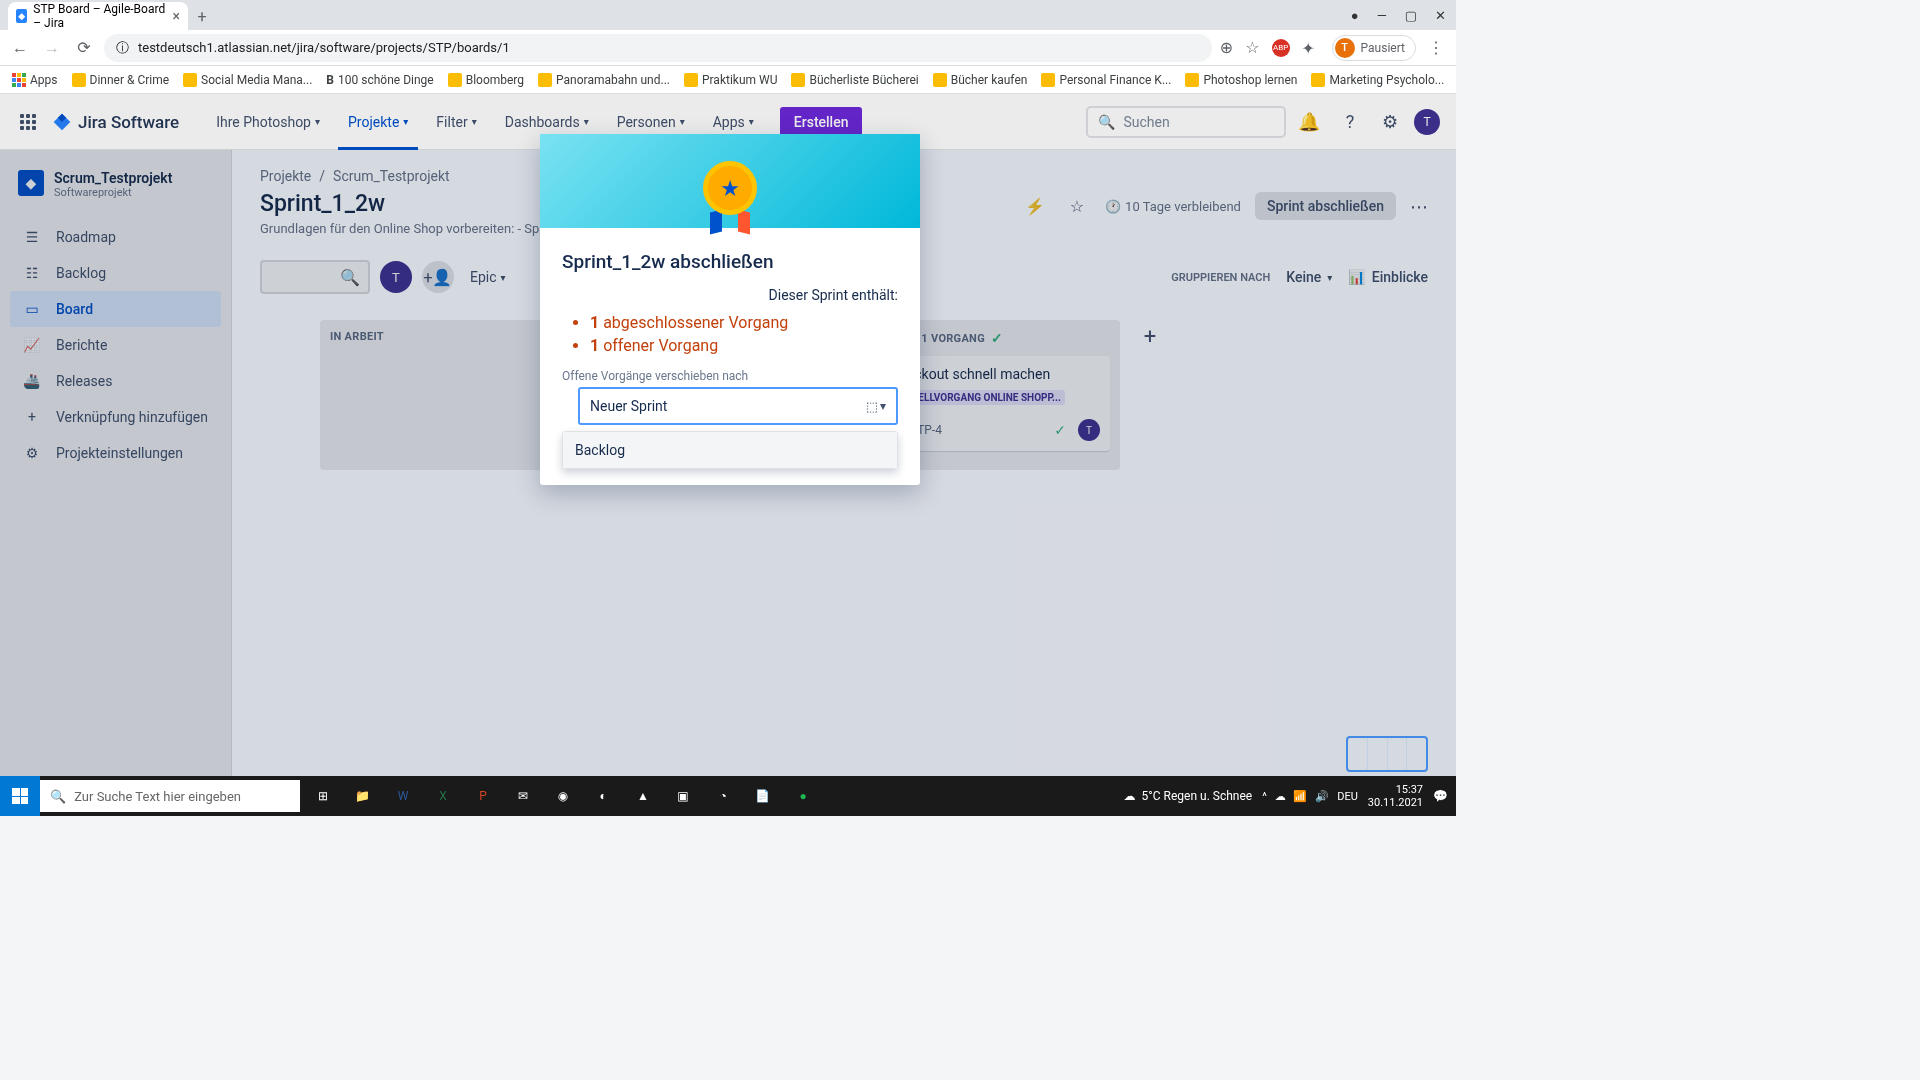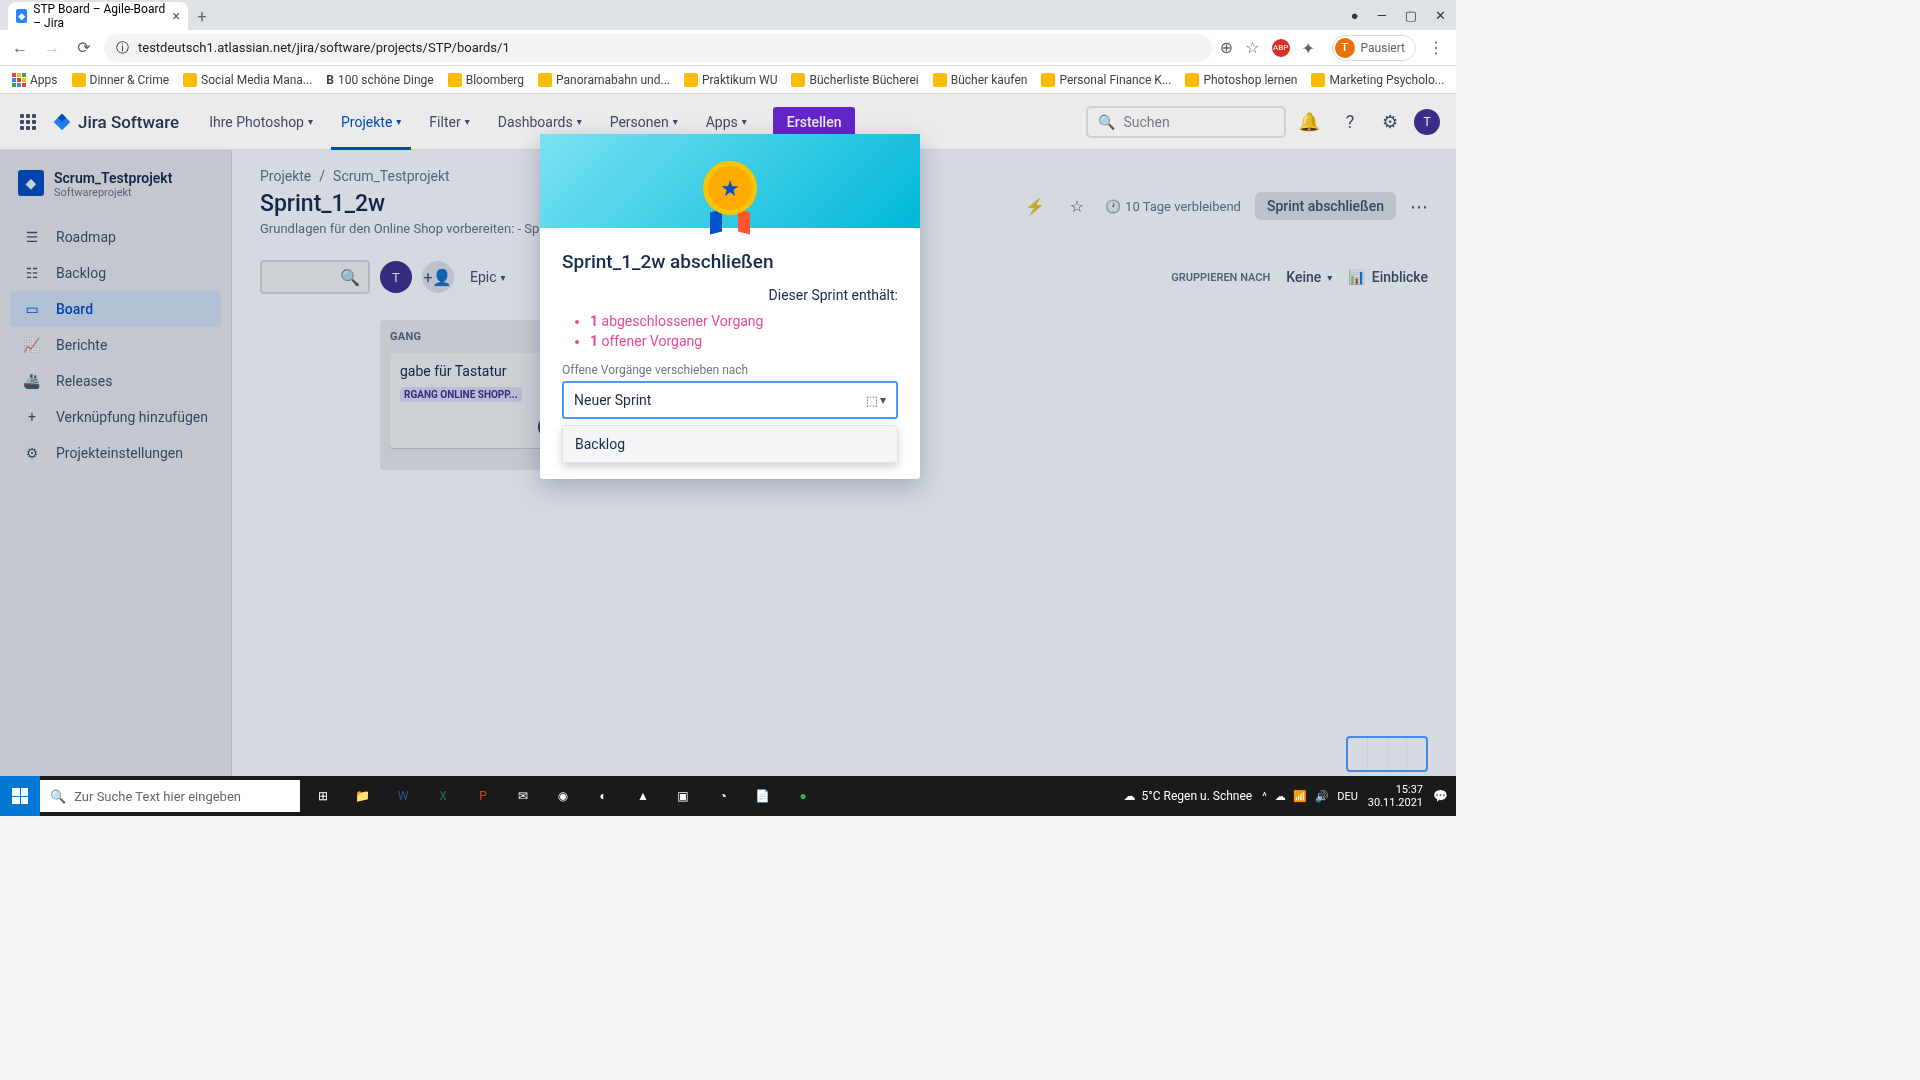--- a/index.html
+++ b/index.html
@@ -26,21 +26,21 @@
 
 .bookmarks { background:#fff; height:28px; display:flex; align-items:center; padding:0 12px; gap:14px; border-bottom:1px solid #dadce0; font-size:12px; color:#3c4043;}
 .bm{display:flex;align-items:center;gap:4px;white-space:nowrap;}
 .bm-icon{width:14px;height:14px;background:#fbbc04;border-radius:2px;}
 .bm-right{margin-left:auto;display:flex;gap:14px;}
 
 
 .jira-nav { height:56px; background:#fff; border-bottom:1px solid #dfe1e6; display:flex; align-items:center; padding:0 16px; gap:8px; position:relative; z-index:5;}
 .app-switch{width:24px;height:24px;display:grid;grid-template-columns:repeat(3,4px);grid-template-rows:repeat(3,4px);gap:2px;place-content:center;}
 .app-switch span{background:#42526e;border-radius:1px;}
-.logo{display:flex;align-items:center;gap:6px;font-size:17px;font-weight:500;color:#253858;margin-left:4px;margin-right:12px;}
+.logo{display:flex;align-items:center;gap:6px;font-size:17px;font-weight:500;color:#253858;margin-left:4px;margin-right:19px;}
 .logo-mark{width:20px;height:20px;}
 .nav-item{padding:0 10px;height:56px;display:flex;align-items:center;gap:4px;font-size:14px;color:#42526e;cursor:pointer;}
 .nav-item.active{color:#0052cc;box-shadow:inset 0 -3px 0 #0052cc;}
 .chev{font-size:10px;}
 .create-btn{background:#6d28d9;color:#fff;border:none;padding:7px 14px;border-radius:3px;font-size:14px;font-weight:500;margin-left:8px;}
 .nav-right{margin-left:auto;display:flex;align-items:center;gap:8px;}
 .search-box{width:200px;height:32px;background:#fff;border:2px solid #dfe1e6;border-radius:5px;display:flex;align-items:center;padding:0 10px;gap:8px;color:#7a869a;font-size:14px;}
 .nav-icon{width:32px;height:32px;display:flex;align-items:center;justify-content:center;color:#42526e;font-size:18px;border-radius:50%;}
 .user-av{width:26px;height:26px;border-radius:50%;background:#403294;color:#fff;display:flex;align-items:center;justify-content:center;font-size:12px;}
 
@@ -97,24 +97,24 @@
 .modal-hero{height:94px;background:linear-gradient(135deg,#79e2f2 0%,#00b8d9 100%);display:flex;align-items:center;justify-content:center;position:relative;overflow:visible;}
 .medal{width:64px;height:64px;position:relative;top:12px;}
 .medal-circle{width:54px;height:54px;border-radius:50%;background:#ffab00;border:5px solid #ffc400;display:flex;align-items:center;justify-content:center;position:relative;z-index:2;margin:0 auto;}
 .medal-star{color:#0052cc;font-size:22px;}
 .ribbon{position:absolute;bottom:-8px;width:12px;height:22px;z-index:1;}
 .ribbon.l{left:12px;background:#0052cc;transform:skewY(-15deg);}
 .ribbon.r{right:12px;background:#ff5630;transform:skewY(15deg);}
 .modal-body{padding:22px 22px 16px;}
 .modal-title{font-size:19px;font-weight:500;color:#172b4d;margin-bottom:14px;}
 .modal-sub{font-size:14px;color:#172b4d;margin-bottom:10px;text-align:right;}
-.modal-list{list-style:disc;padding-left:28px;font-size:14px;color:#ec4899;}
+.modal-list{list-style:disc;padding-left:28px;font-size:16px;color:#c2410c;}
 .modal-list li{margin-bottom:4px;}
 .field-label{font-size:12px;color:#6b778c;margin-top:14px;margin-bottom:4px;}
-.select-box{border:2px solid #4c9aff;border-radius:3px;height:38px;display:flex;align-items:center;padding:0 10px;font-size:14px;color:#172b4d;justify-content:space-between;background:#fff;}
+.select-box{border:2px solid #4c9aff;border-radius:3px;height:38px;display:flex;align-items:center;padding:0 10px;font-size:14px;color:#172b4d;justify-content:space-between;background:#fff;margin-left:16px;}
 .select-chev{display:flex;align-items:center;gap:2px;color:#42526e;font-size:12px;}
 .cursor-ic{font-size:13px;}
 .dropdown{margin-top:6px;border:1px solid #dfe1e6;border-radius:3px;box-shadow:0 4px 8px rgba(9,30,66,0.2);background:#fff;}
 .dd-option{padding:10px 12px;font-size:14px;color:#172b4d;background:#f4f5f7;cursor:pointer;}
 
 
 .fb-widget{position:absolute;right:28px;bottom:44px;width:82px;height:36px;border:2px solid #4c9aff;border-radius:4px;display:flex;z-index:5;}
 .fb-widget div{flex:1;border-right:1px solid #deebff;}
 .fb-widget div:last-child{border-right:none;}
 
@@ -385,20 +385,23 @@
           </div>
         <div class="insights">
             <span>📊</span>
             <span>Einblicke</span>
           </div>
       </div>
     </div>
 
     <div class="board">
       <div class="column" style="width:50px;background:transparent"></div>
+      <div class="column">
+        <div class="col-head">IN ARBEIT</div>
+      </div>
       <div class="column" style="visibility:hidden;width:50px"></div>
       <div class="column" style="width:200px">
         <div class="col-head">GANG</div>
         <div class="card">
           <div class="card-title">gabe für Tastatur</div>
           <div class="card-epic">RGANG ONLINE SHOPP...</div>
           <div class="card-foot">
             <div class="card-av">T</div>
           </div>
         </div>

